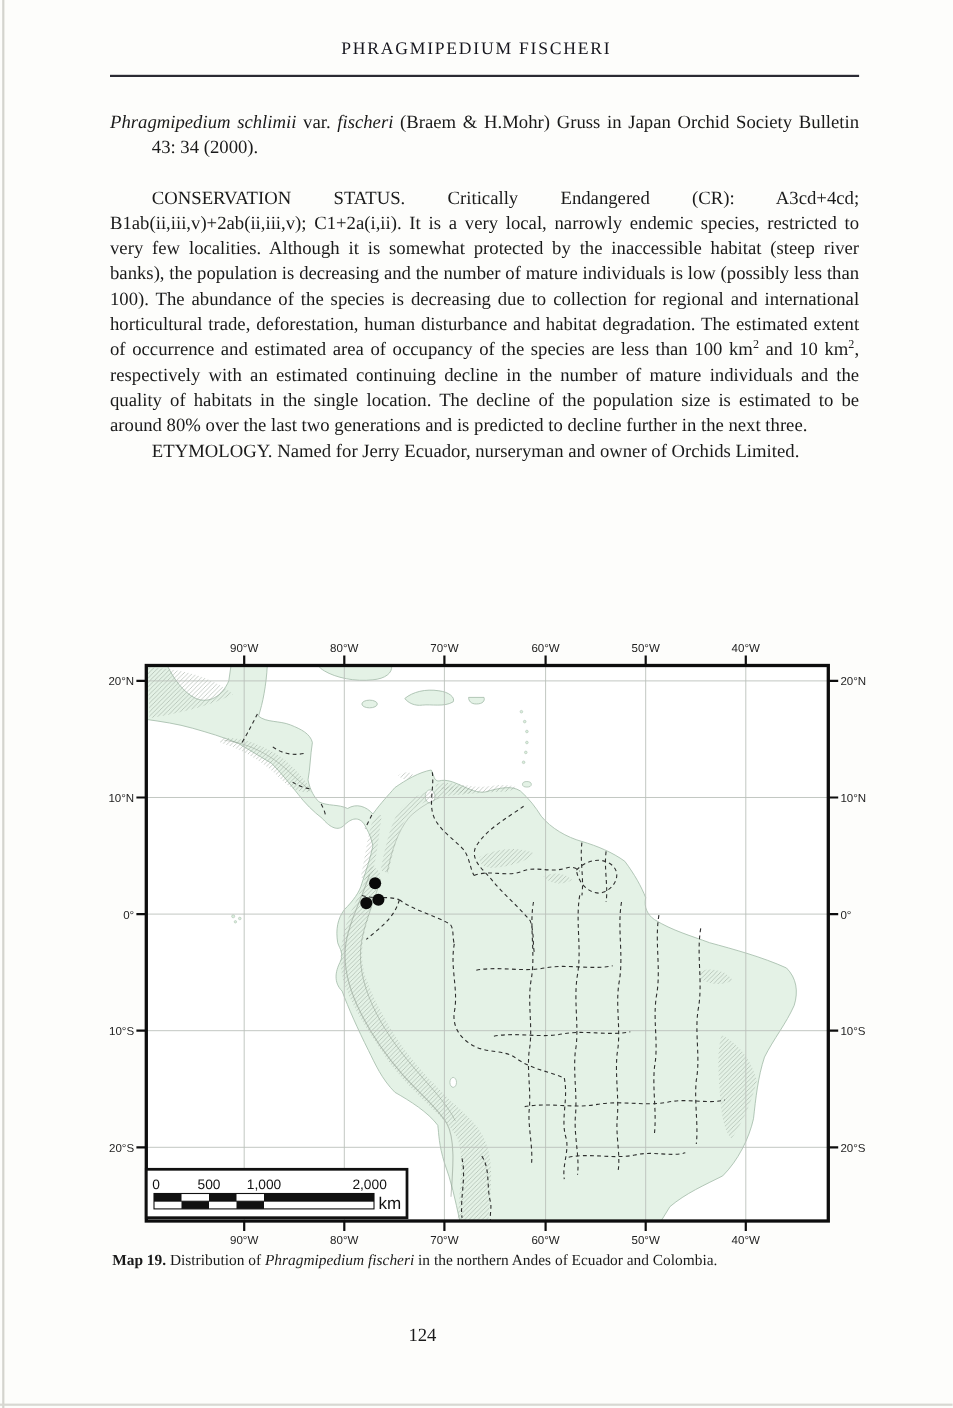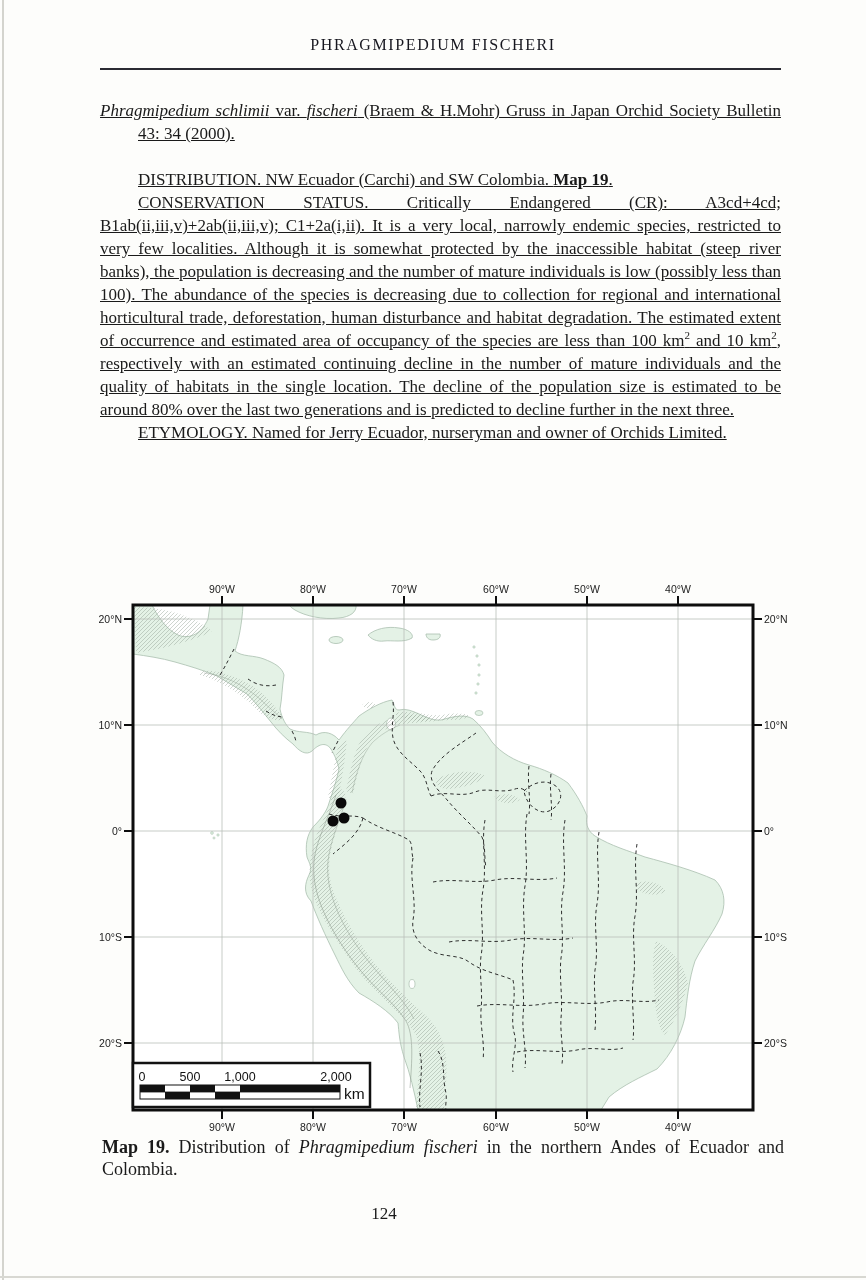--- a/index.html
+++ b/index.html
@@ -14,33 +14,33 @@
   .scan-edge-bottom{position:absolute;left:0;top:1276px;width:866px;height:2px;background:#d8d8d2;}
 
   .running-head{
     position:absolute;top:36px;left:0;width:866px;text-align:center;
     font-size:16px;letter-spacing:1.6px;color:#16161e;
   }
   .head-rule{position:absolute;top:68px;left:100px;width:681px;height:2.4px;background:#2a2a33;}
 
   .body-text{
     position:absolute;top:99px;left:100px;width:681px;
-    font-size:17px;line-height:23px;text-align:justify;text-decoration:underline;
+    font-size:17px;line-height:23px;text-align:justify;
   }
   .body-text p{margin:0;}
   p.nomen{padding-left:38px;text-indent:-38px;margin-bottom:23px;}
   p.para{text-indent:38px;}
   .i{font-style:italic;}
   .b{font-weight:bold;}
   sup.sq{font-size:11px;vertical-align:super;line-height:0;}
 
   .map-wrap{position:absolute;top:583px;left:96px;width:700px;height:552px;}
   .map-caption{
     position:absolute;top:1136px;left:102px;width:682px;
-    font-size:18px;line-height:22px;text-align:justify;margin:0;
+    font-size:14px;line-height:22px;text-align:justify;margin:0;
   }
   .page-number{
     position:absolute;top:1204px;left:0;width:768px;text-align:center;font-size:17px;
   }
 
   
   text.geo{font-family:"Liberation Sans","DejaVu Sans",sans-serif;font-size:10.5px;fill:#222;}
   text.scale-num{font-family:"Liberation Sans","DejaVu Sans",sans-serif;font-size:12.5px;fill:#111;}
   text.scale-unit{font-family:"Liberation Sans","DejaVu Sans",sans-serif;font-size:15.5px;fill:#111;}
 </style>
@@ -49,21 +49,20 @@
 
 <div class="scan-edge-left"></div>
 <div class="scan-edge-bottom"></div>
 
 <div class="running-head">PHRAGMIPEDIUM FISCHERI</div>
 <div class="head-rule"></div>
 
 <div class="body-text">
   <p class="nomen"><span class="i">Phragmipedium schlimii</span><span> var. </span><span class="i">fischeri</span><span> (Braem &amp; H.Mohr) Gruss in Japan Orchid Society Bulletin 43: 34 (2000).</span></p>
 
-  <p class="para"><span>DISTRIBUTION. NW Ecuador (Carchi) and SW Colombia. </span><span class="b">Map 19</span><span>.</span></p>
 
 
 
   <p class="para"><span>CONSERVATION STATUS. Critically Endangered (CR): A3cd+4cd; B1ab(ii,iii,v)+2ab(ii,iii,v); C1+2a(i,ii). It is a very local, narrowly endemic species, restricted to very few localities. Although it is somewhat protected by the inaccessible habitat (steep river banks), the population is decreasing and the number of mature individuals is low (possibly less than 100). The abundance of the species is decreasing due to collection for regional and international horticultural trade, deforestation, human disturbance and habitat degradation. The estimated extent of occurrence and estimated area of occupancy of the species are less than 100 km</span><sup class="sq">2</sup><span> and 10 km</span><sup class="sq">2</sup><span>, respectively with an estimated continuing decline in the number of mature individuals and the quality of habitats in the single location. The decline of the population size is estimated to be around 80% over the last two generations and is predicted to decline further in the next three.</span></p>
 
   <p class="para">ETYMOLOGY. Named for Jerry Ecuador, nurseryman and owner of Orchids Limited.</p>
 </div>
 
 <div class="map-wrap">
 <svg width="700" height="552" viewBox="0 0 700 552">

